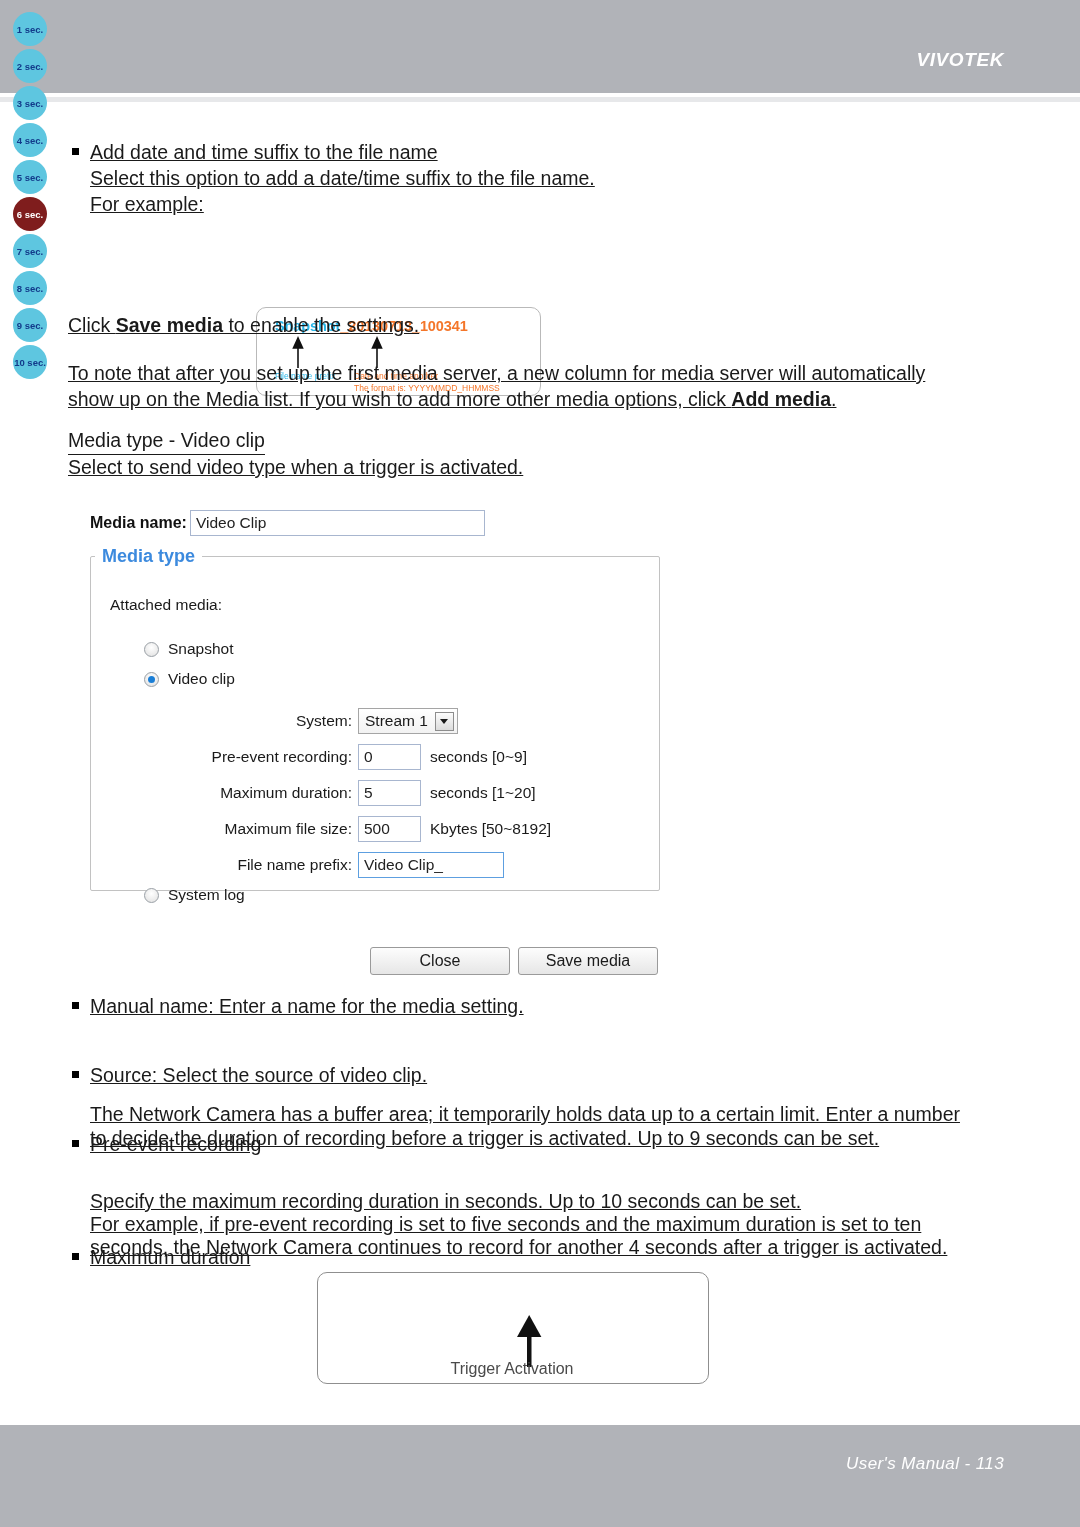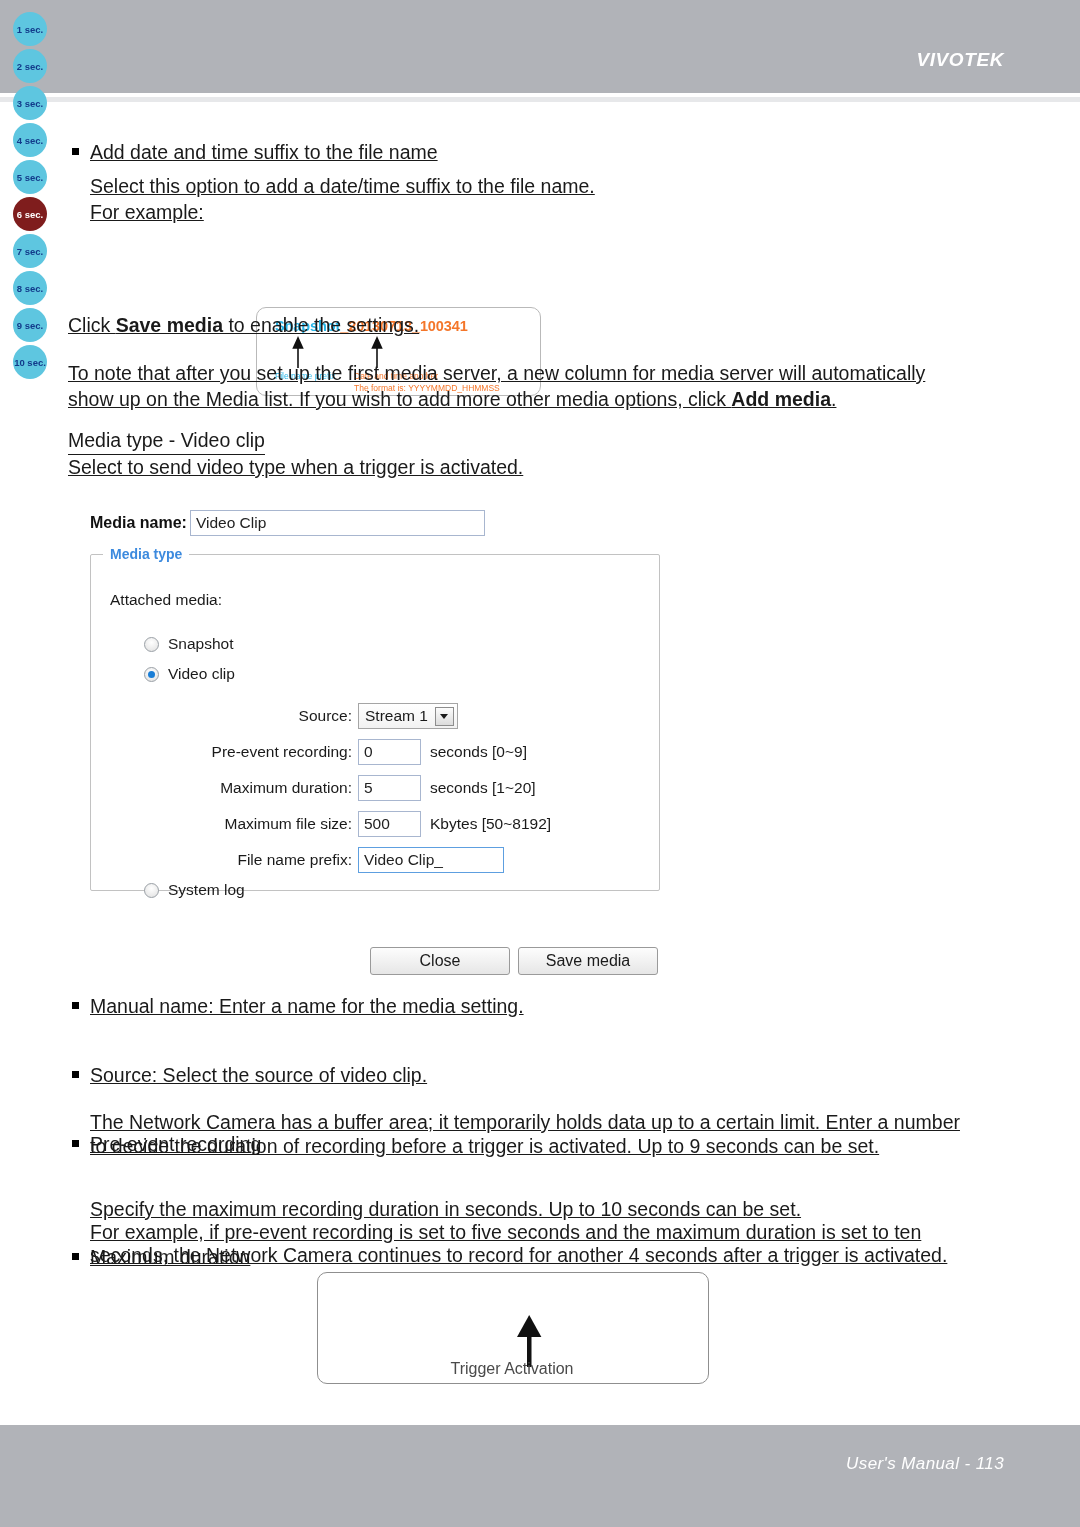--- a/index.html
+++ b/index.html
@@ -76,21 +76,21 @@
     position: relative;
     padding-left: 22px;
   }
   .bullet::before {
     content: "";
     position: absolute;
     left: 4px; top: 9px;
     width: 7px; height: 7px;
     background: #000;
   }
-  .indent { padding-left: 22px; margin-top: 8px; }
+  .indent { padding-left: 22px; }
   b, .bold { font-weight: bold; }
   .underline-head {
     display: inline-block;
     border-bottom: 1.5px solid #1a1a1a;
     padding-bottom: 1px;
   }
   .justify { text-align: justify; }
 
   
   .snapshot-box {
@@ -155,25 +155,25 @@
   fieldset.media-type {
     margin: 10px 0 0 0;
     padding: 0;
     border: 1px solid #c2c2c2;
     border-radius: 2px;
     height: 345px;
     position: relative;
     box-sizing: border-box;
   }
   fieldset.media-type legend {
-    font-size: 14px;
+    font-size: 18px;
     font-weight: bold;
     color: #3c8ade;
     padding: 0 7px;
-    margin-left: 12px;
+    margin-left: 4px;
   }
   .attached-media-lbl {
     position: absolute;
     left: 19px; top: 29px;
     font-size: 15.5px;
     color: #1a1a1a;
   }
   .radio-row {
     position: absolute;
     display: flex;
@@ -382,21 +382,21 @@
     </label>
 
     <label class="radio-row videoclip">
       <span class="radio checked"></span>
       <span>Video clip</span>
     </label>
 
     <div class="field-rows">
 
       <div class="frow">
-        <span class="flabel">Source:</span>
+        <span class="flabel">System:</span>
         <span class="select-wrap">
           <span class="sel-text">Stream 1</span>
           <span class="sel-arrow-btn">
               <span class="caret"></span>
             </span>
         </span>
       </div>
 
       <div class="frow">
         <span class="flabel">Pre-event recording:</span>

